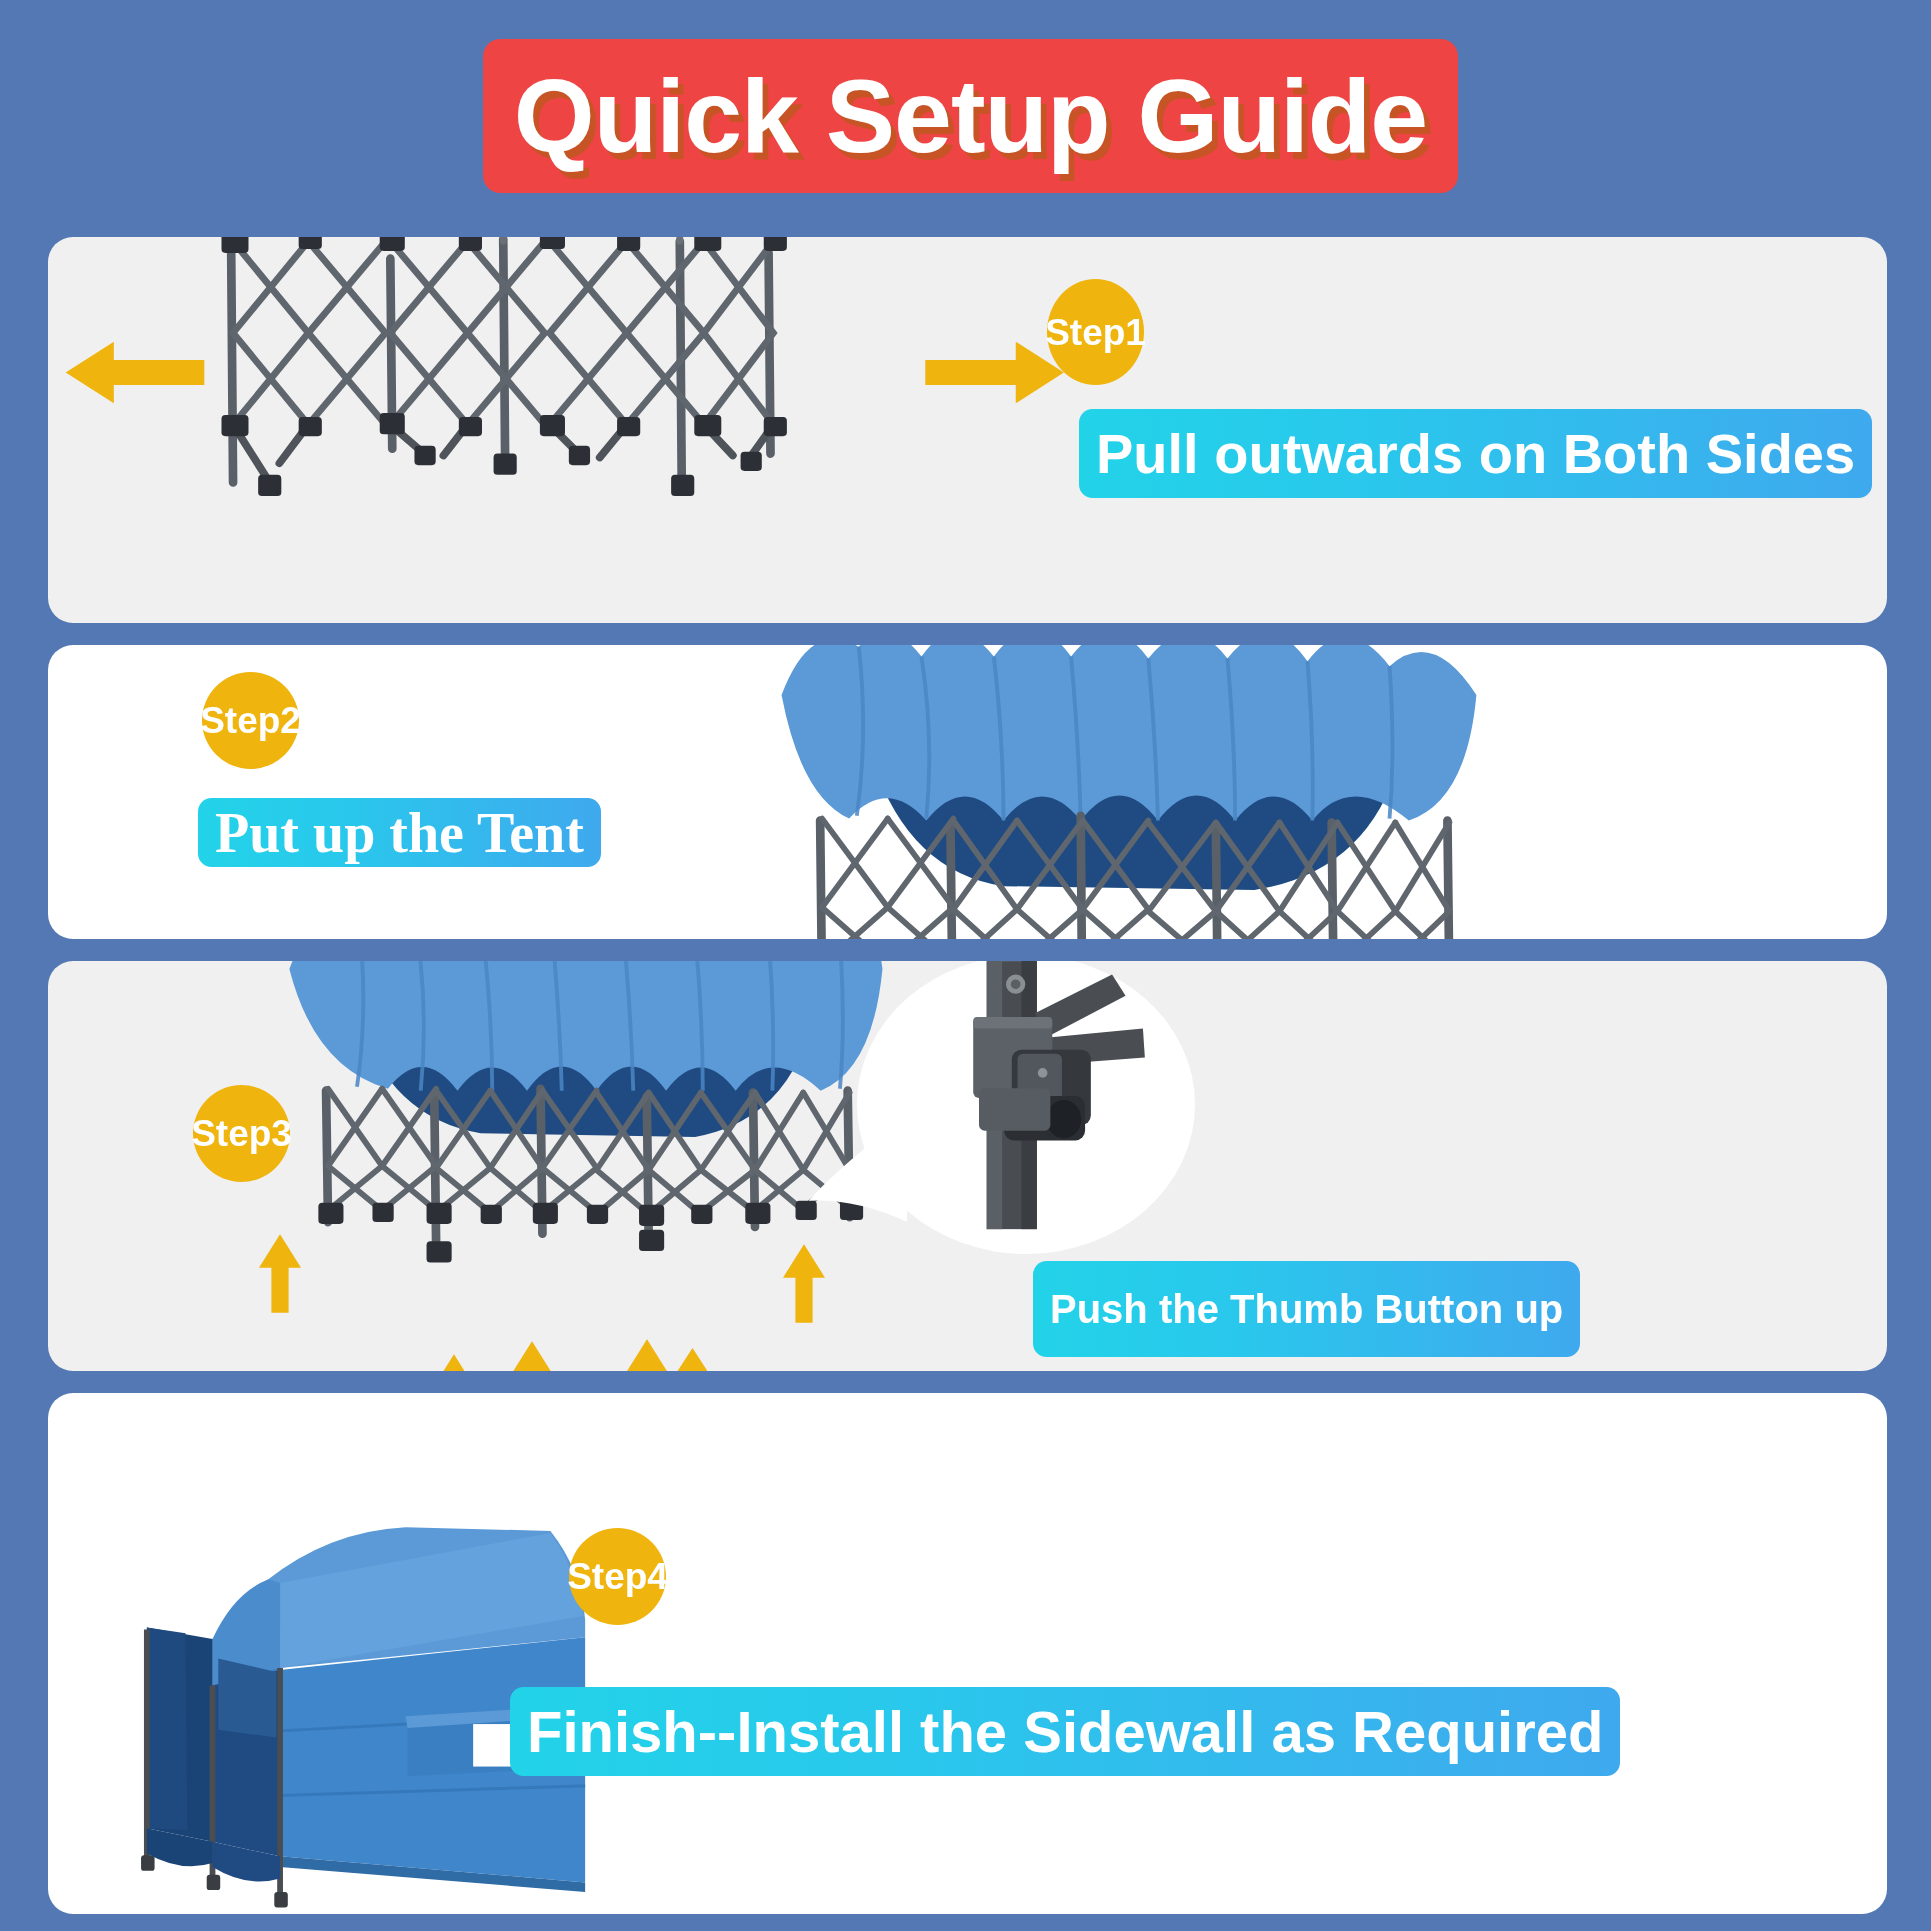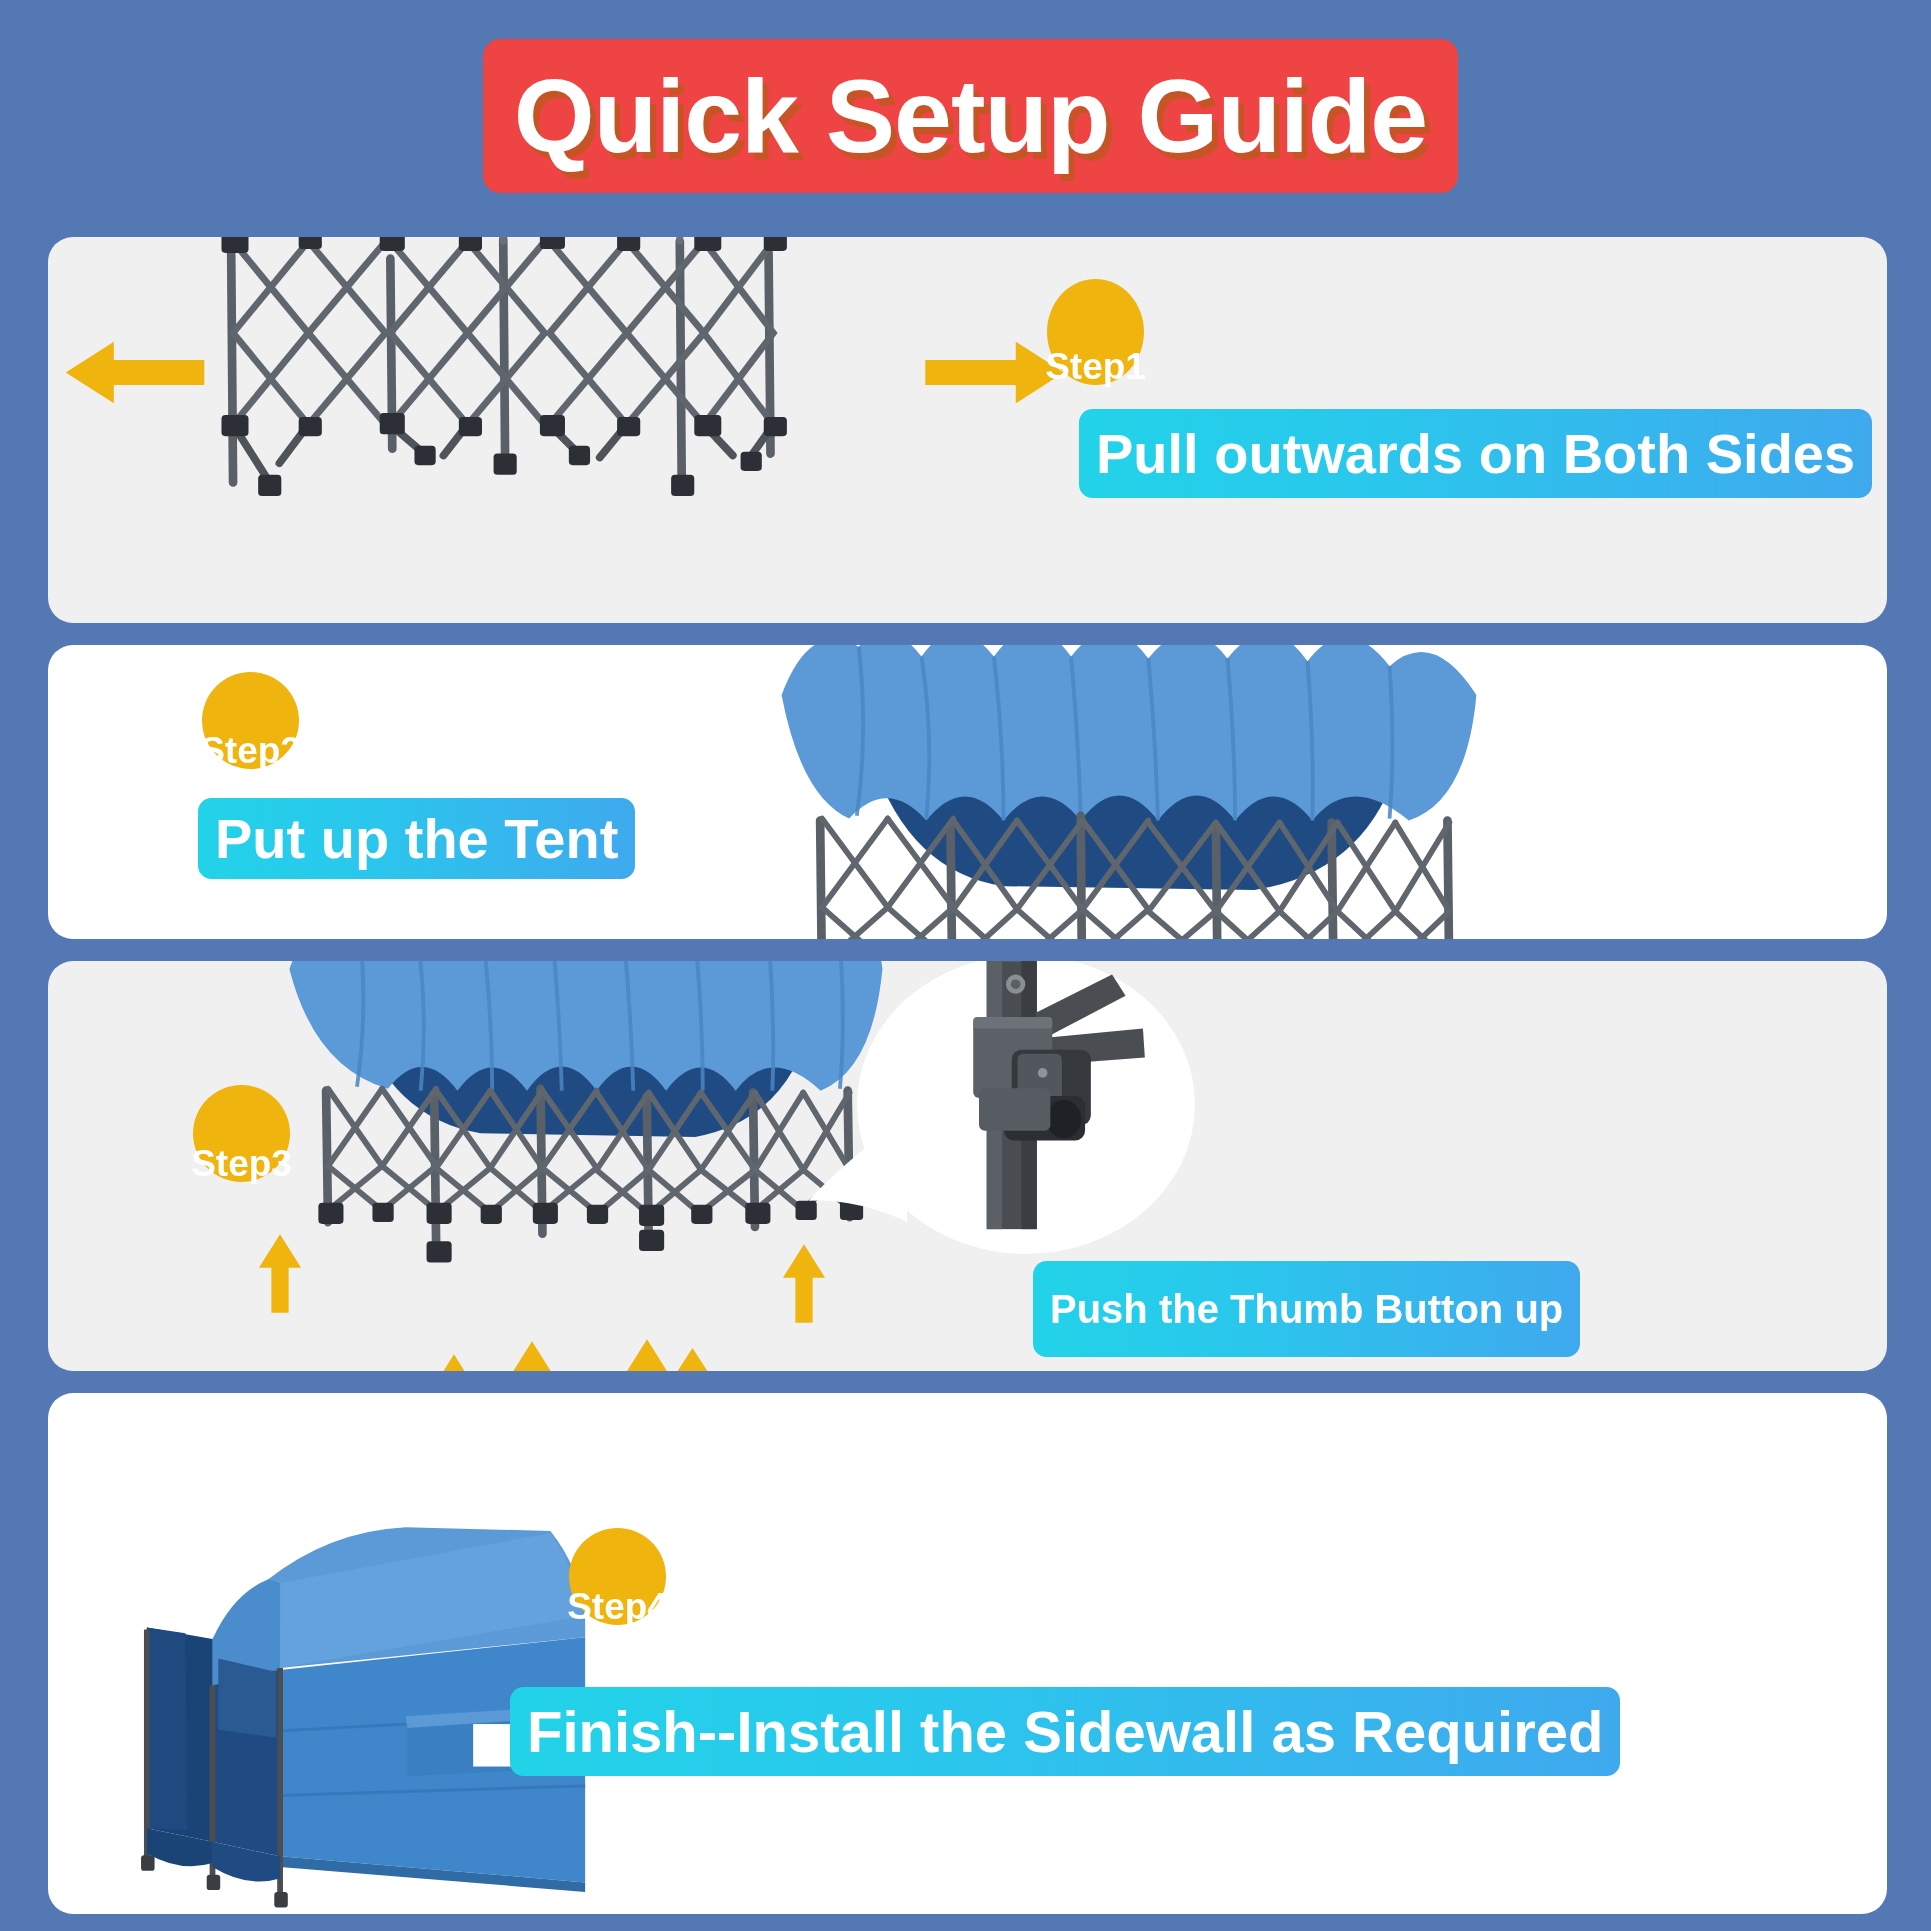--- a/index.html
+++ b/index.html
@@ -47,21 +47,21 @@
   #panel-1 { top: 237px;  height: 386px; }
   #panel-2 { top: 645px;  height: 294px; }
   #panel-3 { top: 961px;  height: 410px; }
   #panel-4 { top: 1393px; height: 521px; }
 
   
   .step-badge {
     position: absolute;
     background: #efb40d;
     border-radius: 50%;
-    display: flex; align-items: flex-end; justify-content: center;
+    display: flex; align-items: center; justify-content: center;
     color: #ffffff;
     font-weight: bold;
     line-height: 1;
   }
 
   
   .caption {
     position: absolute;
     background: linear-gradient(90deg, #22d3e8 0%, #29c8ec 35%, #3fa9ee 100%);
     border-radius: 13.5px;
@@ -193,21 +193,21 @@
       <span>Pull outwards on Both Sides</span>
     </div>
   </div>
 
   <div class="panel white" id="panel-2">
 
     <div class="step-badge" style="left:154px; top:27px; width:97px; height:97px; font-size:37px;">
       <span>Step2</span>
     </div>
 
-    <div class="caption" style="left:150px; top:153px; height:81px; font-size:56px;">
+    <div class="caption" style="left:150px; top:153px; height:69px; font-size:56px;font-family:Liberation Serif, serif;">
       <span>Put up the Tent</span>
     </div>
 
     <svg class="art-svg tent-art" style="left:666px; top:-66px;" width="801" height="541" viewBox="0 0 830 560">
 
       <path d="M150 130 Q180 300 300 318 L560 322 Q700 300 720 140 L700 120 L175 118 Z" fill="#1f4b82"></path>
 
       <path d="M70 120 Q100 40 150 70 Q180 35 215 80 Q250 30 290 80 Q330 25 370 80
                Q410 28 450 82 Q492 30 532 82 Q575 28 615 85 Q655 32 700 90 Q745 50 790 120
                Q780 230 720 250 Q660 200 620 250 Q580 200 540 250 Q500 198 460 250

